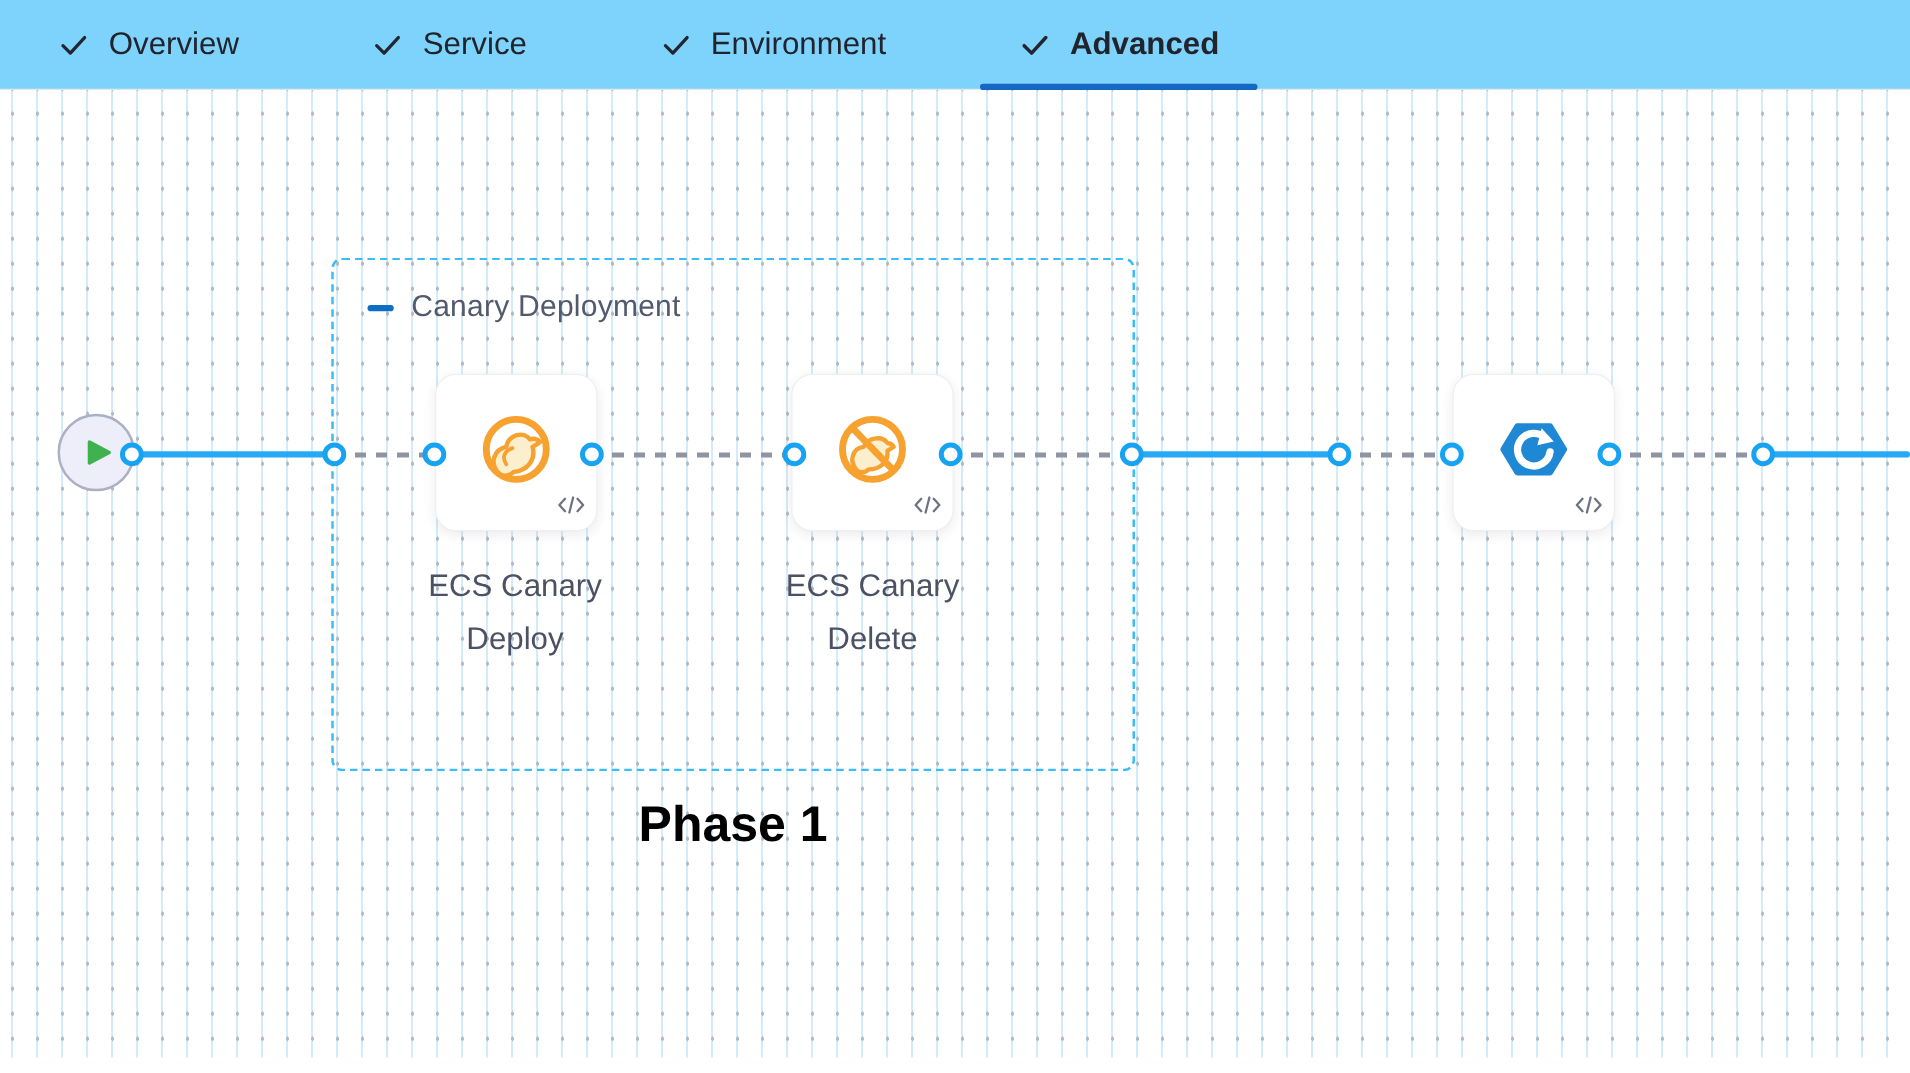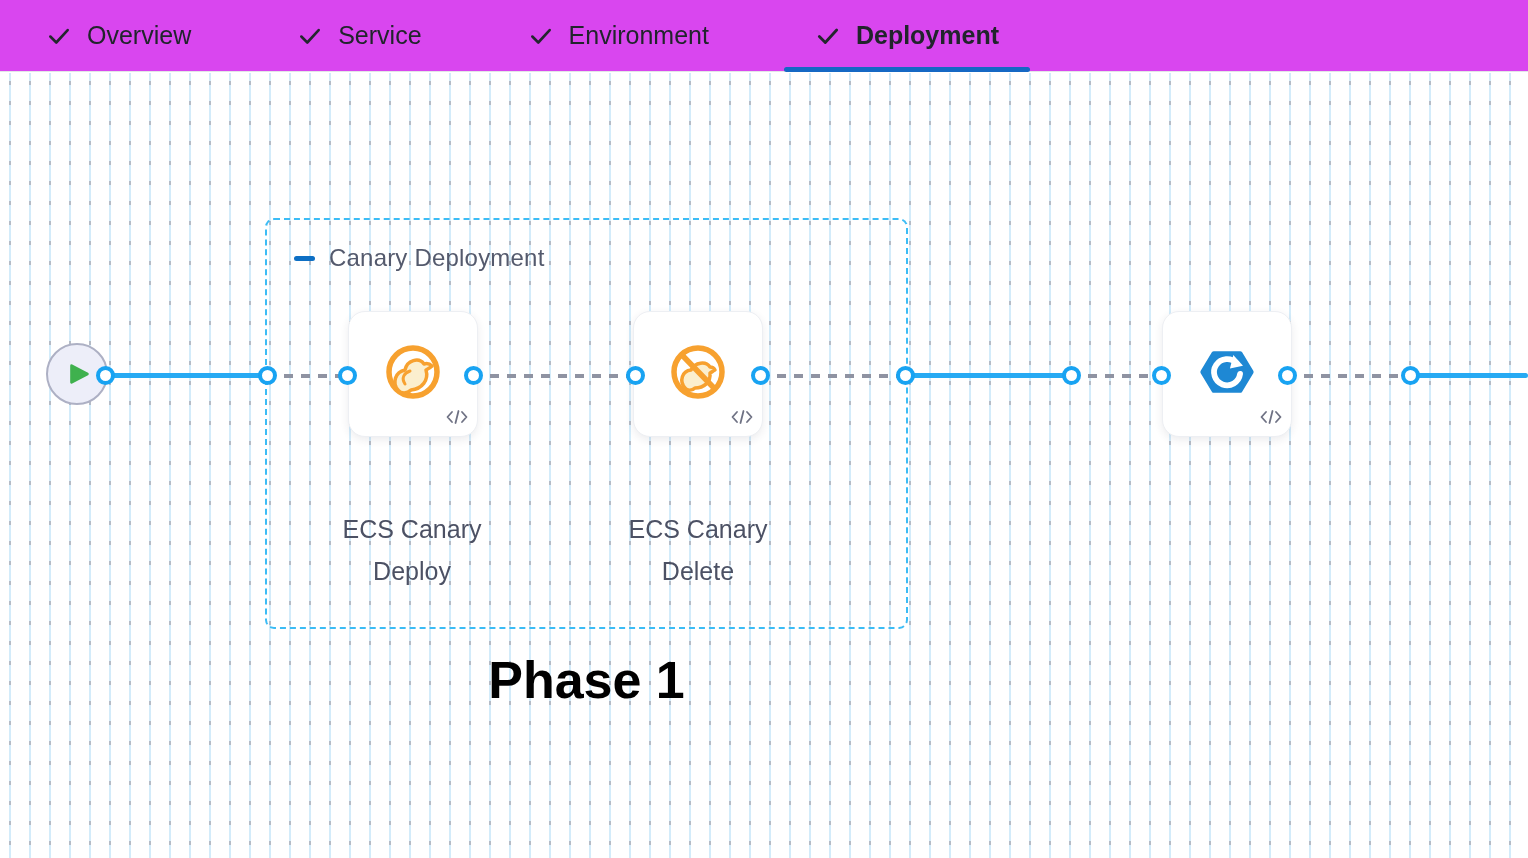--- a/index.html
+++ b/index.html
@@ -1,31 +1,31 @@
 <!DOCTYPE html>
 <html><head>
 <meta charset="utf-8">
 <style>
   * { margin:0; padding:0; box-sizing:border-box; }
   html,body { width:1528px; height:858px; overflow:hidden; background:#fff;
               font-family:"Liberation Sans", sans-serif; }
 
   
-  .tabbar { position:absolute; top:0; left:0; width:1528px; height:72px; background:#d946ef;
+  .tabbar { position:absolute; top:0; left:0; width:1528px; height:72px; background:#7dd3fc;
             border-bottom:1px solid #e3e5e8; display:flex; align-items:center;
             padding-left:46px; gap:106px; z-index:10; }
   .tab { position:relative; height:100%; display:flex; align-items:center; gap:15px;
          font-size:25px; color:#21242c; cursor:pointer; white-space:nowrap; }
   .tab .chk { display:flex; align-items:center; }
   .tab.active { font-weight:bold; }
   .tab.active::after { content:""; position:absolute; left:-31px; right:-31px; bottom:-1px;
                        height:5px; background:#1568c4; border-radius:4px; }
 
   
-  .canvas { position:absolute; top:73px; left:0; width:1528px; height:785px;
+  .canvas { position:absolute; top:61px; left:0; width:1528px; height:785px;
             background-color:#ffffff;
             background-image:
               radial-gradient(ellipse 1.4px 3.1px at 10px 10px, #b5bbc6 68%, rgba(181,187,198,0) 72%),
               linear-gradient(90deg, rgba(0,0,0,0) 9.2px, rgba(80,178,235,0.25) 9.2px, rgba(80,178,235,0.25) 10.8px, rgba(0,0,0,0) 10.8px);
             background-size:20px 20px, 20px 20px; }
 
   
   .group { position:absolute; top:145px; height:411px; border:2px dashed #3cbcf5;
            border-radius:9px; z-index:1; }
   .group-1 { left:265px; width:643px; }
@@ -50,25 +50,25 @@
 
   
   .step-card { position:absolute; top:238px; width:130px; height:126px; background:#fff;
                border:1px solid #edeff3; border-radius:17px; z-index:4; cursor:pointer;
                box-shadow:0 3px 9px rgba(40,41,61,.09); }
   .card-1 { left:348px; } .card-2 { left:633px; } .card-3 { left:1162px; }
   .step-icon { position:absolute; left:50%; top:50%; transform:translate(-50%,-50%); }
   .code-badge { position:absolute; right:9px; bottom:7px; }
 
   .step-label { position:absolute; top:387px; width:200px; text-align:center; z-index:4;
-                font-size:25px; line-height:42px; font-weight:500; color:#4c5164;margin-top:48px; }
+                font-size:25px; line-height:42px; font-weight:500; color:#4c5164; }
   .label-1 { left:312px; } .label-2 { left:598px; } .label-3 { left:1124px; }
 
   
-  .phase-label { position:absolute; top:577px; text-align:center; font-size:52px;
+  .phase-label { position:absolute; top:577px; text-align:center; font-size:40px;
                  font-weight:bold; color:#000; z-index:6; }
   .phase-1 { left:265px; width:643px; }
   .phase-2 { left:1071px; width:341px; }
 </style>
 </head>
 <body>
 
 <div class="tabbar">
   <div class="tab">
     <span class="chk">
@@ -93,21 +93,21 @@
         </svg>
     </span>
     <span>Environment</span>
   </div>
   <div class="tab active">
     <span class="chk">
       <svg width="26" height="26" viewBox="0 0 24 24">
           <path d="M4 12.5 L9.5 18 L20 6.5" stroke="#23262e" stroke-width="2.6" fill="none" stroke-linecap="round" stroke-linejoin="round"></path>
         </svg>
     </span>
-    <span>Deployment</span>
+    <span>Advanced</span>
   </div>
 </div>
 
 <div class="canvas">
 
   <div class="group group-1">
     <div class="group-header">
       <div class="collapse-icon"></div>
       <div class="group-title">Canary Deployment</div>
     </div>

